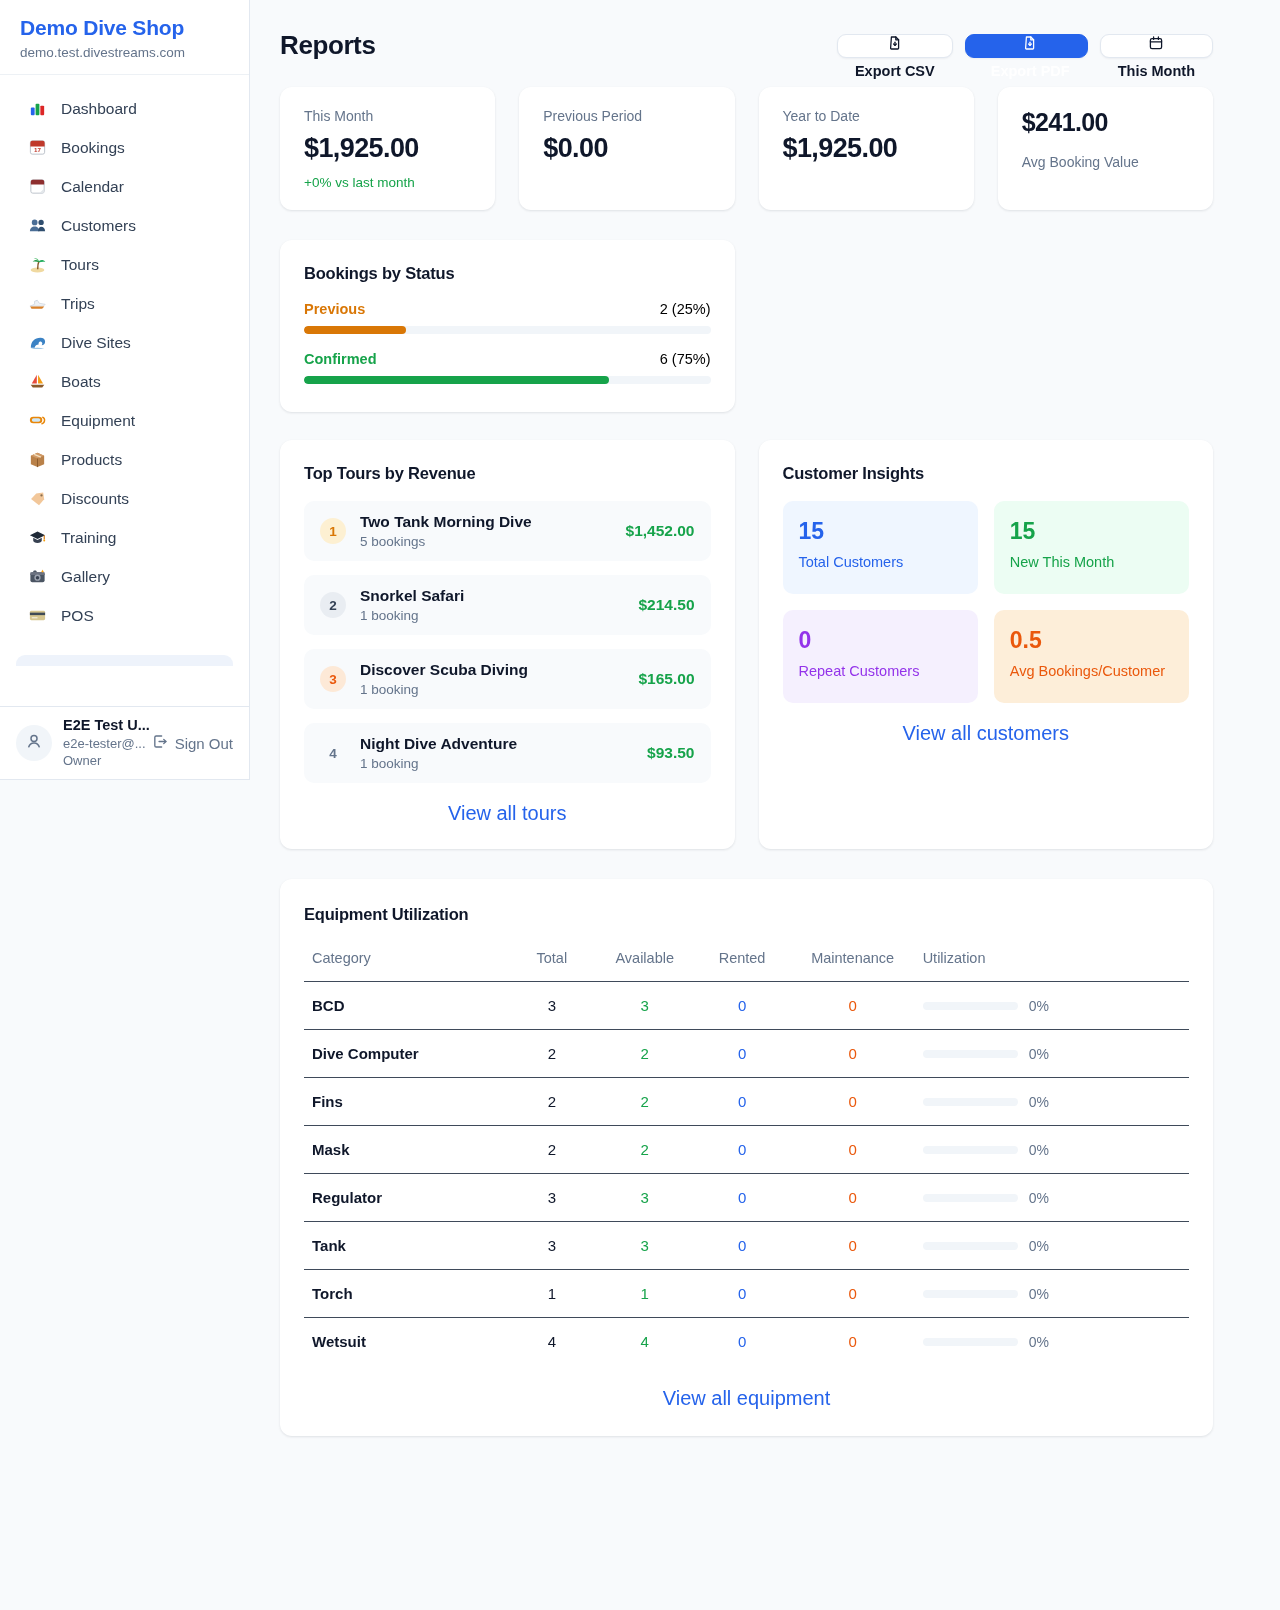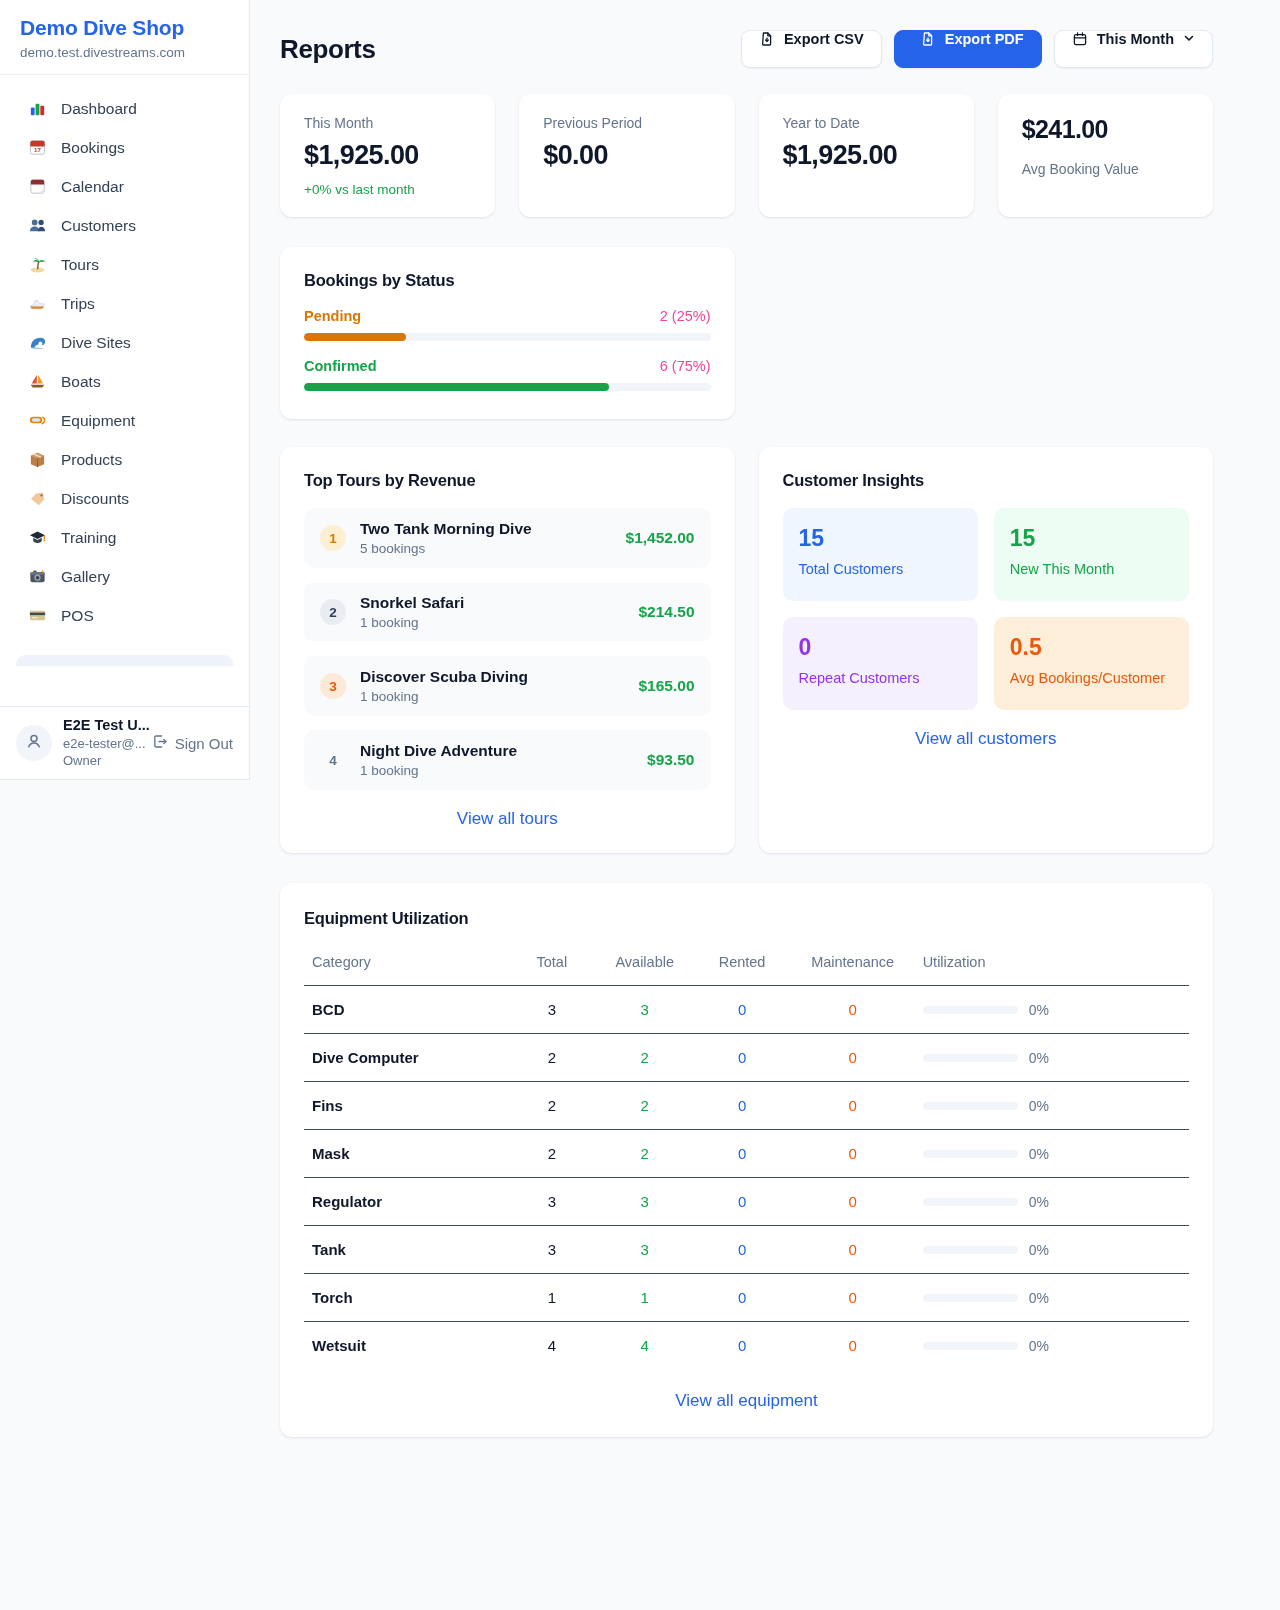--- a/index.html
+++ b/index.html
@@ -45,24 +45,24 @@
     color:#64748b; font-size:15px; font-family:inherit;
     background:none; border:none; cursor:pointer; padding:0; flex:none;
   }
 
   
   .main { margin-left:250px; width:963px; padding:30px 0 0 30px; }
   .header-row { display:flex; justify-content:space-between; align-items:center; margin-bottom:26px; }
   .page-title { font-size:26px; font-weight:bold; margin:0; letter-spacing:-.4px; }
   .actions { display:flex; gap:12px; }
   .btn {
-    display:inline-flex; gap:9px; height:38px; padding:0 17px;
+    display:inline-flex; gap:9px; height:24px; padding:0 17px;
     border-radius:9px; background:#fff; border:1px solid #e2e8f0;
     font-family:inherit; font-size:14.5px; font-weight:bold; color:#0f172a;
-    cursor:pointer; box-shadow:0 1px 2px rgba(15,23,42,.05);
+    cursor:pointer; box-shadow:0 1px 2px rgba(15,23,42,.05);flex-direction:column;
   }
   .btn.primary { background:#2563eb; border-color:#2563eb; color:#fff;padding-left:25px; }
   .btn svg { flex:none; }
 
   .card { background:#fff; border-radius:12px; box-shadow:0 1px 3px rgba(15,23,42,.07), 0 1px 2px rgba(15,23,42,.04); }
 
   
   .stats { display:grid; grid-template-columns:repeat(4,1fr); gap:24px; margin-bottom:30px; }
   .stat-card { padding:21px 24px; height:123px; }
   .stat-label { color:#64748b; font-size:14px; margin-bottom:9px; }
@@ -76,21 +76,21 @@
   .panel { padding:24px; }
   .panel-title { font-size:16.5px; font-weight:bold; margin:0 0 18px; letter-spacing:-.2px; }
   .chart-rect { height:188px; background:#2563eb; border-radius:2px; }
 
   .status-row { margin-bottom:17px; }
   .status-row:last-child { margin-bottom:4px; }
   .status-head { display:flex; justify-content:space-between; align-items:baseline; margin-bottom:9px; }
   .status-label { font-size:14.5px; font-weight:bold; }
   .status-label.pending { color:#d97706; }
   .status-label.confirmed { color:#16a34a; }
-  .status-value { color:#ec4899; font-size:14.5px; }
+  .status-value { color:#000000; font-size:14.5px; }
   .track { height:8px; background:#f1f5f9; border-radius:99px; overflow:hidden; }
   .fill { height:100%; border-radius:99px; }
   .fill.pending { background:#d97706; }
   .fill.confirmed { background:#16a34a; }
 
   
   .row3 { display:grid; grid-template-columns:1fr 1fr; gap:24px; margin-bottom:30px; }
   .tour-row {
     display:flex; align-items:center; gap:14px;
     background:#f8fafc; border-radius:10px; padding:12px 16px; margin-bottom:14px;
@@ -101,21 +101,21 @@
     font-size:13.5px; font-weight:bold;
   }
   .rank.r1 { background:#fdf0d2; color:#d97706; }
   .rank.r2 { background:#e9edf2; color:#334155; }
   .rank.r3 { background:#fde9d7; color:#ea580c; }
   .rank.r4 { background:transparent; color:#64748b; }
   .tour-main { flex:1; min-width:0; }
   .tour-name { font-size:15.5px; font-weight:bold; margin-bottom:3px; }
   .tour-sub { font-size:13.5px; color:#64748b; }
   .tour-amount { color:#16a34a; font-weight:bold; font-size:15.5px; flex:none; }
-  .view-link { display:block; text-align:center; color:#2563eb; font-size:17px; margin-top:19px; text-decoration:none; cursor:pointer; }
+  .view-link { display:block; text-align:center; color:#2563eb; font-size:20px; margin-top:19px; text-decoration:none; cursor:pointer; }
 
   .tiles { display:grid; grid-template-columns:1fr 1fr; gap:16px; }
   .tile { border-radius:10px; padding:17px 16px; height:93px; }
   .tile-value { font-size:23px; font-weight:bold; margin-bottom:9px; }
   .tile-label { font-size:14.5px; }
   .tile.blue   { background:#eff6ff; } .tile.blue .tile-value,   .tile.blue .tile-label   { color:#2563eb; }
   .tile.green  { background:#ecfdf3; } .tile.green .tile-value,  .tile.green .tile-label  { color:#16a34a; }
   .tile.purple { background:#f5f0fe; } .tile.purple .tile-value, .tile.purple .tile-label { color:#9333ea; }
   .tile.orange { background:#fdeed9; } .tile.orange .tile-value, .tile.orange .tile-label { color:#ea580c; }
 
@@ -380,21 +380,21 @@
         <div class="stat-value">$241.00</div>
         <div class="stat-label">Avg Booking Value</div>
       </div>
     </section>
 
     <section class="row2">
       <div class="card panel">
         <h2 class="panel-title">Bookings by Status</h2>
         <div class="status-row">
           <div class="status-head">
-            <span class="status-label pending">Pending</span>
+            <span class="status-label pending">Previous</span>
             <span class="status-value">2 (25%)</span>
           </div>
           <div class="track">
             <div class="fill pending" style="width: 25%;"></div>
           </div>
         </div>
         <div class="status-row">
           <div class="status-head">
             <span class="status-label confirmed">Confirmed</span>
             <span class="status-value">6 (75%)</span>

